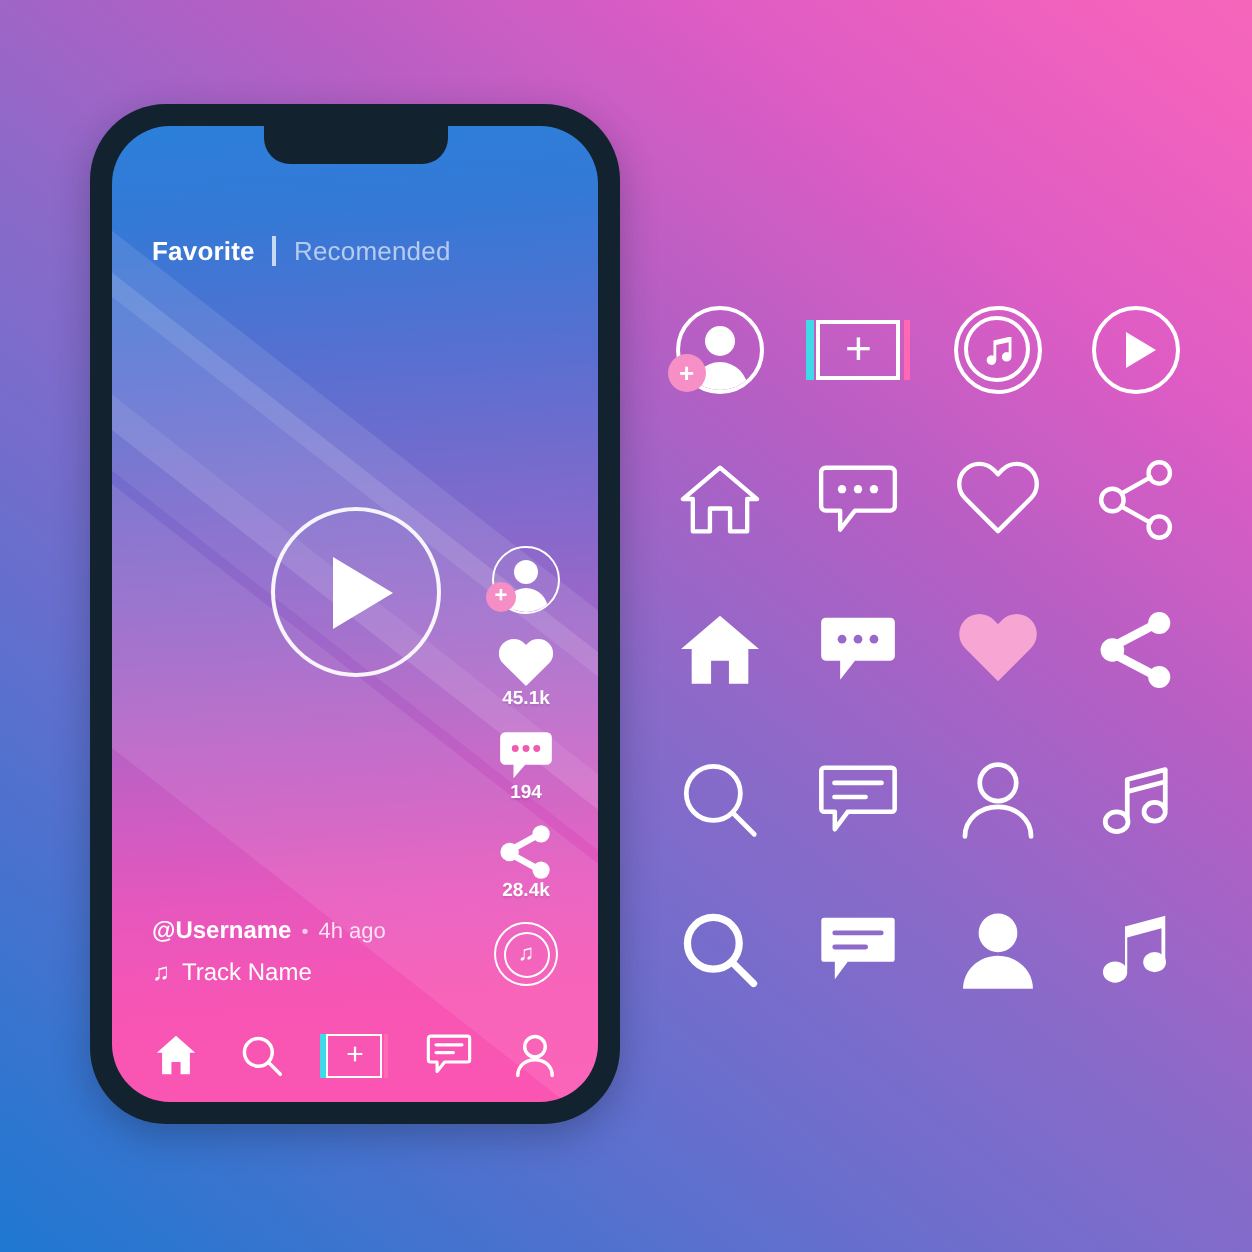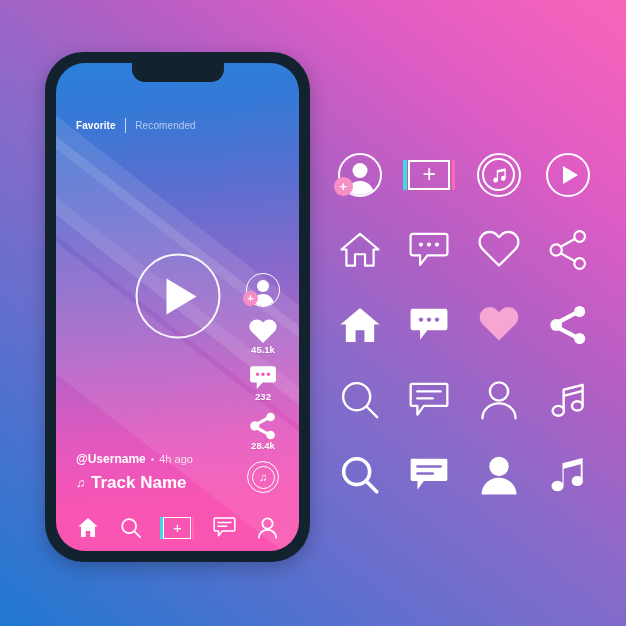--- a/index.html
+++ b/index.html
@@ -91,21 +91,21 @@
   #screen-tabs {
     position: absolute;
     left: 20px;
     top: 55px;
     display: flex;
     align-items: center;
     gap: 9px;
     z-index: 5;
   }
   #screen-tabs .tab {
-    font-size: 10px;
+    font-size: 13px;
     letter-spacing: 0.1px;
     white-space: nowrap;
     text-align: right;
   }
   #screen-tabs .tab.active { color: #ffffff; font-weight: bold; }
   #screen-tabs .tab.inactive { color: rgba(255,255,255,0.62); }
   #screen-tabs .tab-sep {
     width: 1.6px;
     height: 15px;
     background: rgba(255,255,255,0.72);
@@ -203,21 +203,21 @@
   #caption .dot { font-size: 10px; color: rgba(255,255,255,0.70); }
   #caption .timeago { font-size: 11px; color: rgba(255,255,255,0.82); }
   #caption .desc {
     font-size: 11px;
     line-height: 1.42;
     color: rgba(255,255,255,0.62);
     margin-bottom: 8px;
   }
   #caption .track-row { display: flex; align-items: center; gap: 6px; }
   #caption .track-note { font-size: 12px; color: #fff; }
-  #caption .track-name { font-size: 17px; font-weight: bold; color: #fff; }
+  #caption .track-name { font-size: 12px; font-weight: normal; color: #fff; }
 
   
   #bottom-nav {
     position: absolute;
     left: 0; bottom: 0; right: 0;
     height: 47px;
     display: flex;
     align-items: center;
     justify-content: space-around;
     padding: 0 10px;
@@ -355,21 +355,21 @@
           <span class="rail-count">45.1k</span>
         </div>
 
         <div class="rail-item">
           <svg width="28" height="26" viewBox="0 0 26 24">
             <path d="M3.4 1h19.2A2.4 2.4 0 0 1 25 3.4v10.3a2.4 2.4 0 0 1-2.4 2.4H12.6l-5.4 6.2v-6.2H3.4A2.4 2.4 0 0 1 1 13.7V3.4A2.4 2.4 0 0 1 3.4 1z" fill="#ffffff"></path>
             <circle cx="8" cy="8.5" r="1.6" fill="#f05ab3"></circle>
             <circle cx="13" cy="8.5" r="1.6" fill="#f05ab3"></circle>
             <circle cx="18" cy="8.5" r="1.6" fill="#f05ab3"></circle>
           </svg>
-          <span class="rail-count">232</span>
+          <span class="rail-count">194</span>
         </div>
 
         <div class="rail-item">
           <svg width="28" height="28" viewBox="0 0 26 26">
             <circle cx="20" cy="4.6" r="4" fill="#fff"></circle>
             <circle cx="5.4" cy="13" r="4.3" fill="#fff"></circle>
             <circle cx="20" cy="21.4" r="4" fill="#fff"></circle>
             <path d="M6 12 19.5 4.6M6 14 19.5 21.4" stroke="#fff" stroke-width="3" fill="none"></path>
           </svg>
           <span class="rail-count">28.4k</span>

